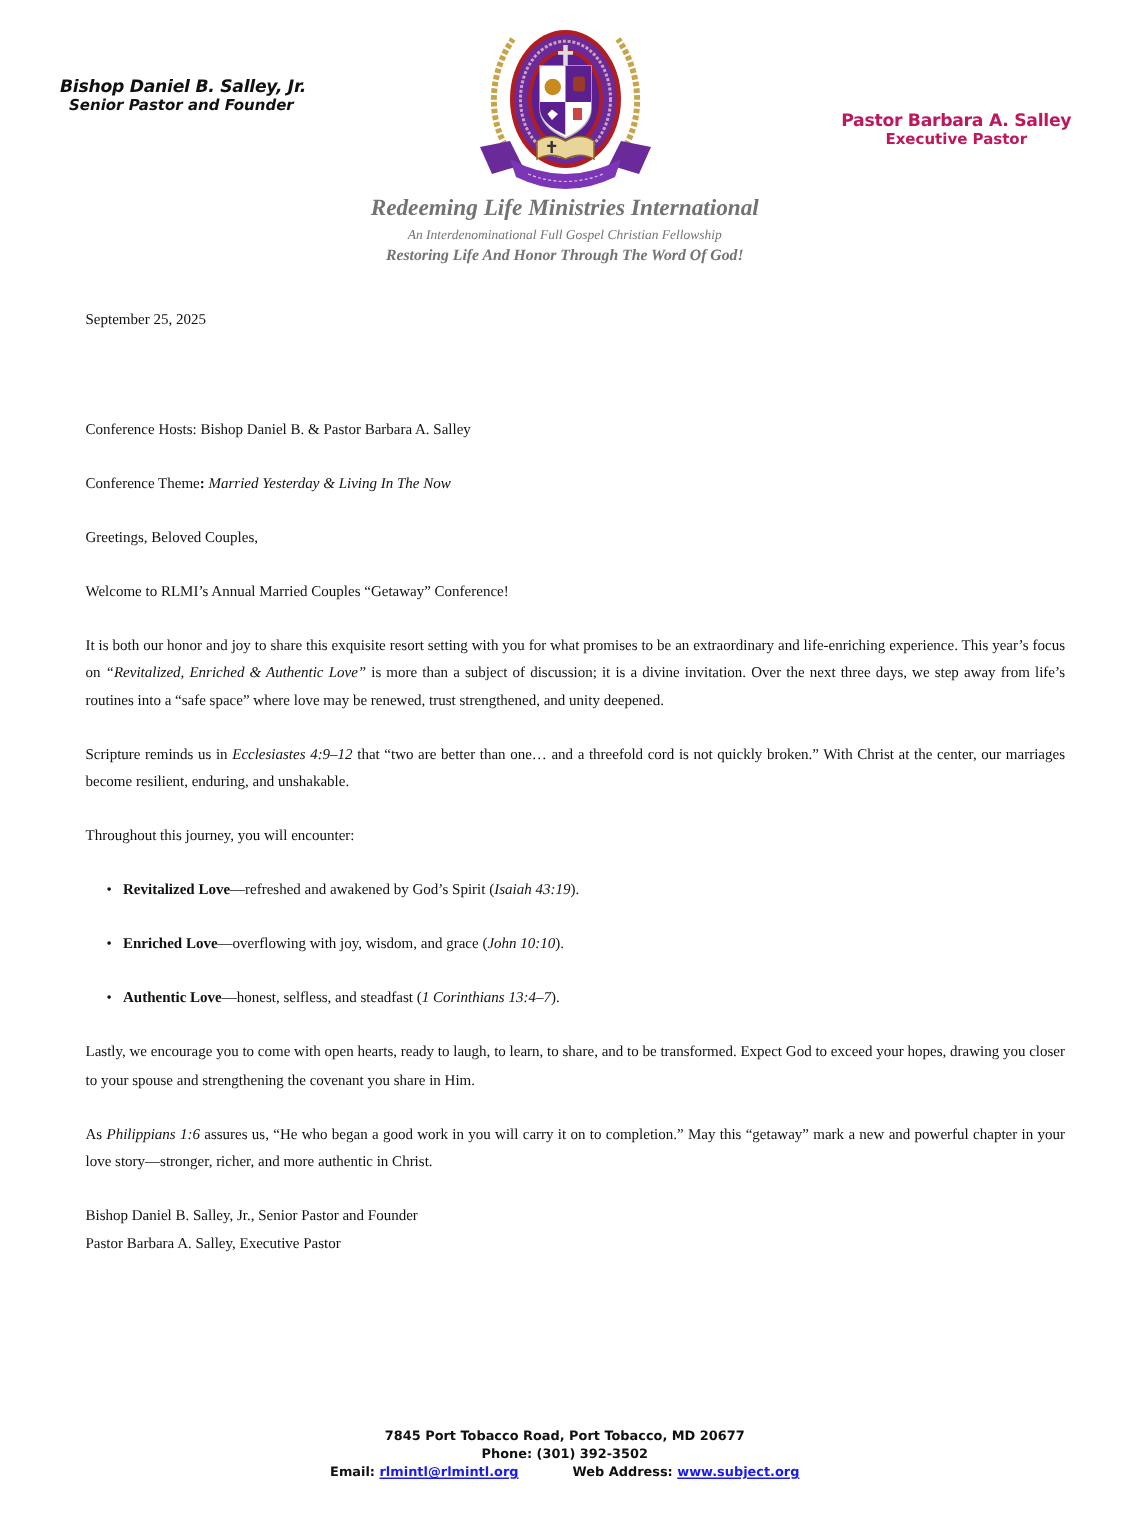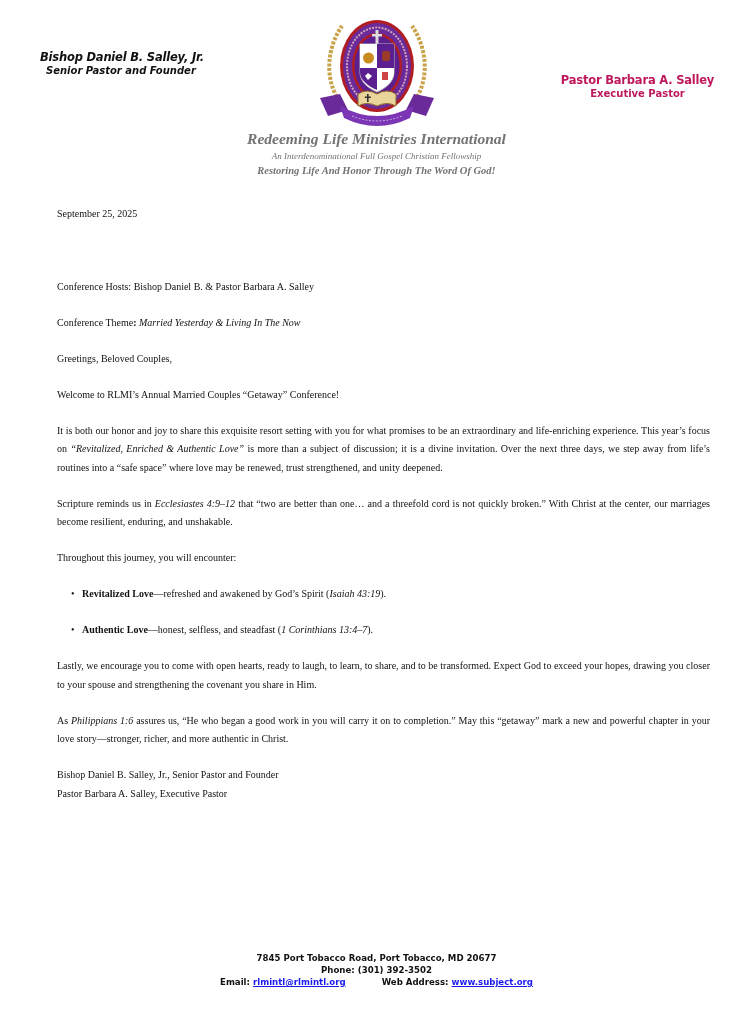--- a/index.html
+++ b/index.html
@@ -103,20 +103,21 @@
     <p>Welcome to RLMI’s Annual Married Couples “Getaway” Conference!</p>
 
     <p class="just"><span>It is both our honor and joy to share this exquisite resort setting with you for what promises to be an extraordinary and life-enriching experience. This year’s focus on </span><i>“Revitalized, Enriched &amp; Authentic Love”</i><span> is more than a subject of discussion; it is a divine invitation. Over the next three days, we step away from life’s routines into a “safe space” where love may be renewed, trust strengthened, and unity deepened.</span></p>
 
     <p class="just"><span>Scripture reminds us in </span><i>Ecclesiastes 4:9–12</i><span> that “two are better than one… and a threefold cord is not quickly broken.” With Christ at the center, our marriages become resilient, enduring, and unshakable.</span></p>
 
     <p>Throughout this journey, you will encounter:</p>
 
     <ul>
       <li><span class="bullet">•</span><b>Revitalized Love</b><span>—refreshed and awakened by God’s Spirit (</span><i>Isaiah 43:19</i><span>).</span></li>
+      <li><span class="bullet">•</span><b>Enriched Love</b><span>—overflowing with joy, wisdom, and grace (</span><i>John 10:10</i><span>).</span></li>
       <li><span class="bullet">•</span><b>Authentic Love</b><span>—honest, selfless, and steadfast (</span><i>1 Corinthians 13:4–7</i><span>).</span></li>
     </ul>
 
     <p class="just">Lastly, we encourage you to come with open hearts, ready to laugh, to learn, to share, and to be transformed. Expect God to exceed your hopes, drawing you closer to your spouse and strengthening the covenant you share in Him.</p>
 
     <p class="just"><span>As </span><i>Philippians 1:6</i><span> assures us, “He who began a good work in you will carry it on to completion.” May this “getaway” mark a new and powerful chapter in your love story—stronger, richer, and more authentic in Christ.</span></p>
 
     <div class="sig">
       <p>Bishop Daniel B. Salley, Jr., Senior Pastor and Founder</p>
       <p>Pastor Barbara A. Salley, Executive Pastor</p>

